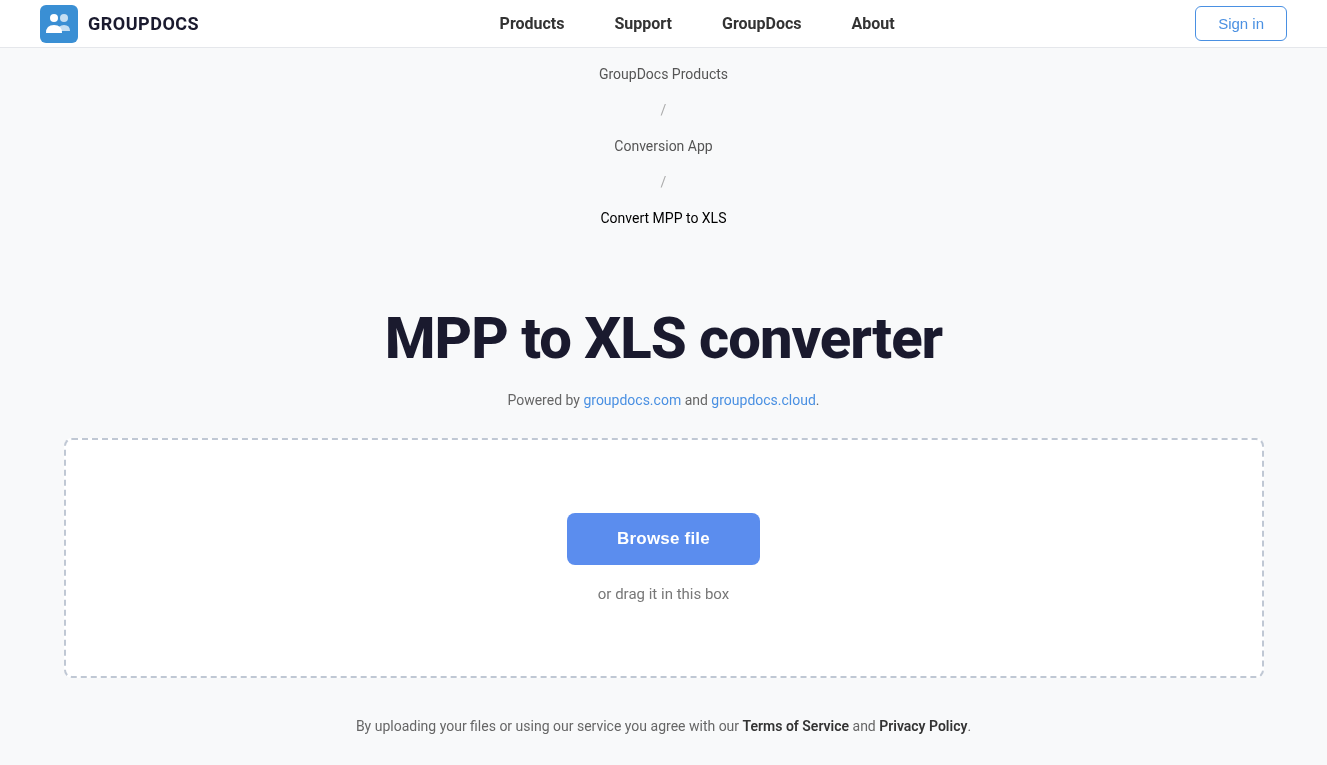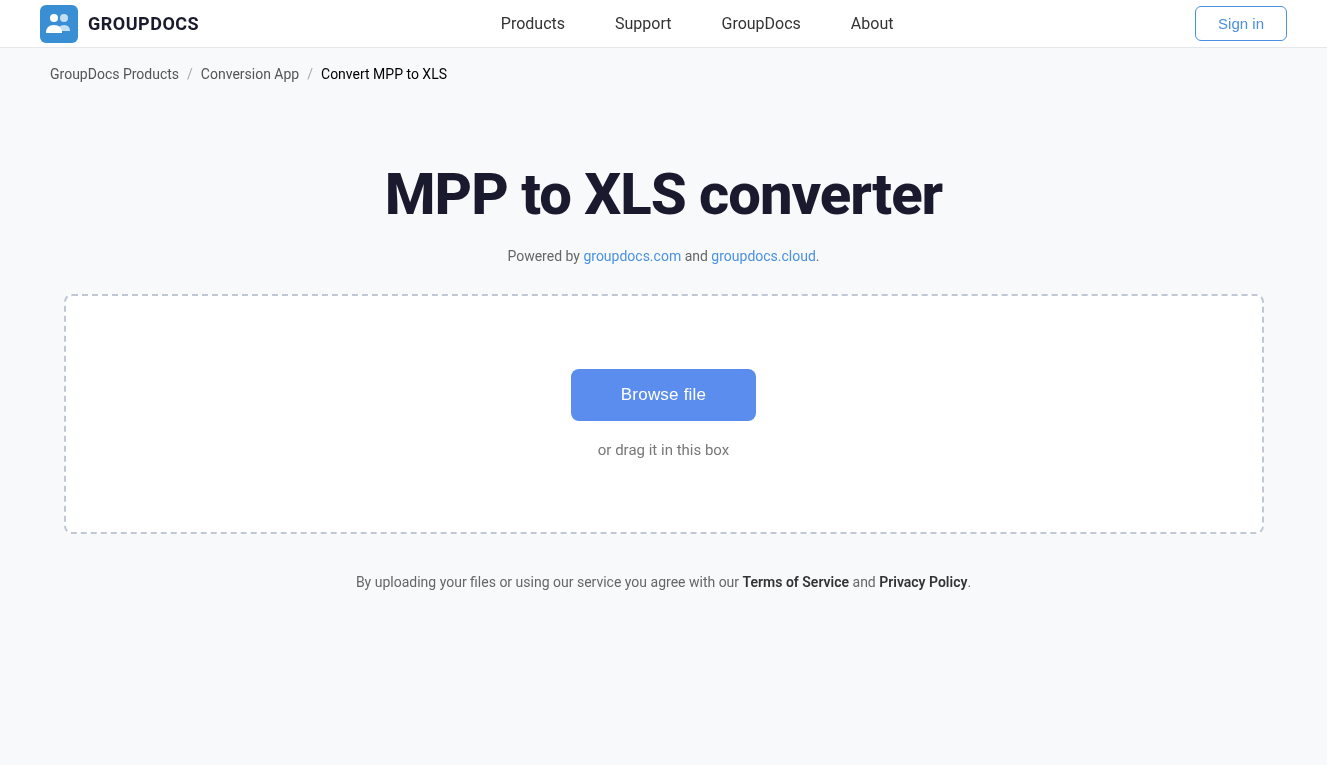--- a/index.html
+++ b/index.html
@@ -48,44 +48,45 @@
     nav {
       display: flex;
       align-items: center;
       gap: 50px;
     }
 
     nav a {
       text-decoration: none;
       color: #333;
       font-size: 16px;
-      font-weight: 400;
+      font-weight: 700;
       cursor: pointer;
     }
 
     .sign-in-btn {
       border: 1.5px solid #4a90e2;
       color: #4a90e2;
       background: transparent;
       padding: 8px 22px;
       border-radius: 6px;
       font-size: 15px;
       cursor: pointer;
       font-weight: 500;
     }
 
     
     .breadcrumb {
       padding: 18px 50px;
       display: flex;
       align-items: center;
-      gap: 8px;
+      gap: 20px;
       font-size: 14px;
       color: #666;
       background: #f8f9fa;
+      flex-direction: column;
     }
 
     .breadcrumb a {
       color: #555;
       text-decoration: none;
       cursor: pointer;
     }
 
     .breadcrumb-separator {
       color: #aaa;
@@ -150,21 +151,21 @@
       margin-bottom: 40px;
     }
 
     .browse-btn {
       background: #5b8dee;
       color: #fff;
       border: none;
       padding: 16px 50px;
       border-radius: 8px;
       font-size: 17px;
-      font-weight: 400;
+      font-weight: 700;
       cursor: pointer;
       letter-spacing: 0.2px;
     }
 
     .drag-text {
       font-size: 15px;
       color: #777;
     }
 
     

